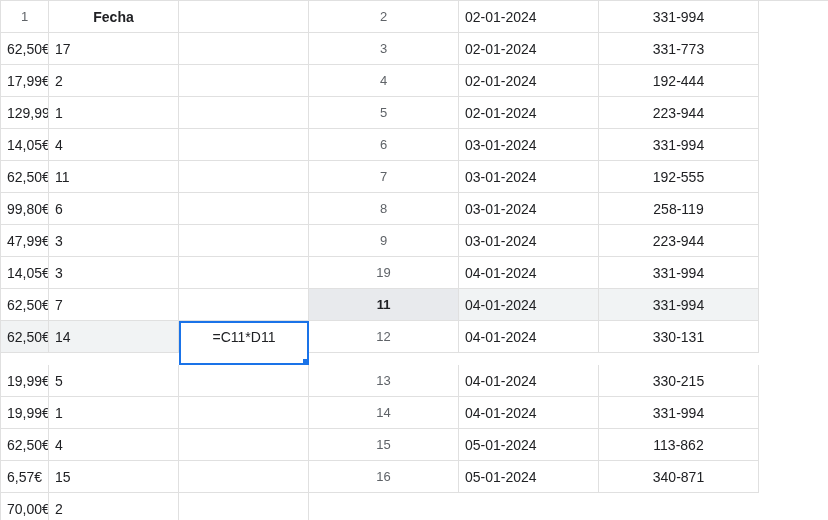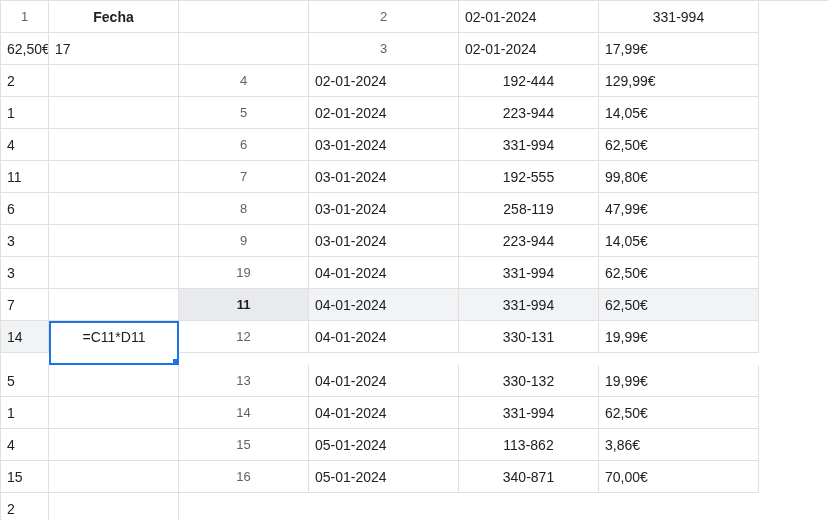--- a/index.html
+++ b/index.html
@@ -73,20 +73,21 @@
 
   <div class="cell rowhead">2</div>
   <div class="cell text-right">02-01-2024</div>
   <div class="cell text-left">331-994</div>
   <div class="cell text-right">62,50€</div>
   <div class="cell text-right">17</div>
   <div class="cell"></div>
 
   <div class="cell rowhead">3</div>
   <div class="cell text-right">02-01-2024</div>
+  <div class="cell text-left">331-773</div>
   <div class="cell text-right">17,99€</div>
   <div class="cell text-right">2</div>
   <div class="cell"></div>
 
   <div class="cell rowhead">4</div>
   <div class="cell text-right">02-01-2024</div>
   <div class="cell text-left">192-444</div>
   <div class="cell text-right">129,99€</div>
   <div class="cell text-right">1</div>
   <div class="cell"></div>
@@ -142,36 +143,36 @@
 
   <div class="cell rowhead">12</div>
   <div class="cell text-right">04-01-2024</div>
   <div class="cell text-left">330-131</div>
   <div class="cell text-right">19,99€</div>
   <div class="cell text-right">5</div>
   <div class="cell"></div>
 
   <div class="cell rowhead">13</div>
   <div class="cell text-right">04-01-2024</div>
-  <div class="cell text-left">330-132</div>
+  <div class="cell text-left">330-215</div>
   <div class="cell text-right">19,99€</div>
   <div class="cell text-right">1</div>
   <div class="cell"></div>
 
   <div class="cell rowhead">14</div>
   <div class="cell text-right">04-01-2024</div>
   <div class="cell text-left">331-994</div>
   <div class="cell text-right">62,50€</div>
   <div class="cell text-right">4</div>
   <div class="cell"></div>
 
   <div class="cell rowhead">15</div>
   <div class="cell text-right">05-01-2024</div>
   <div class="cell text-left">113-862</div>
-  <div class="cell text-right">3,86€</div>
+  <div class="cell text-right">6,57€</div>
   <div class="cell text-right">15</div>
   <div class="cell"></div>
 
   <div class="cell rowhead">16</div>
   <div class="cell text-right">05-01-2024</div>
   <div class="cell text-left">340-871</div>
   <div class="cell text-right">70,00€</div>
   <div class="cell text-right">2</div>
   <div class="cell"></div>
 

